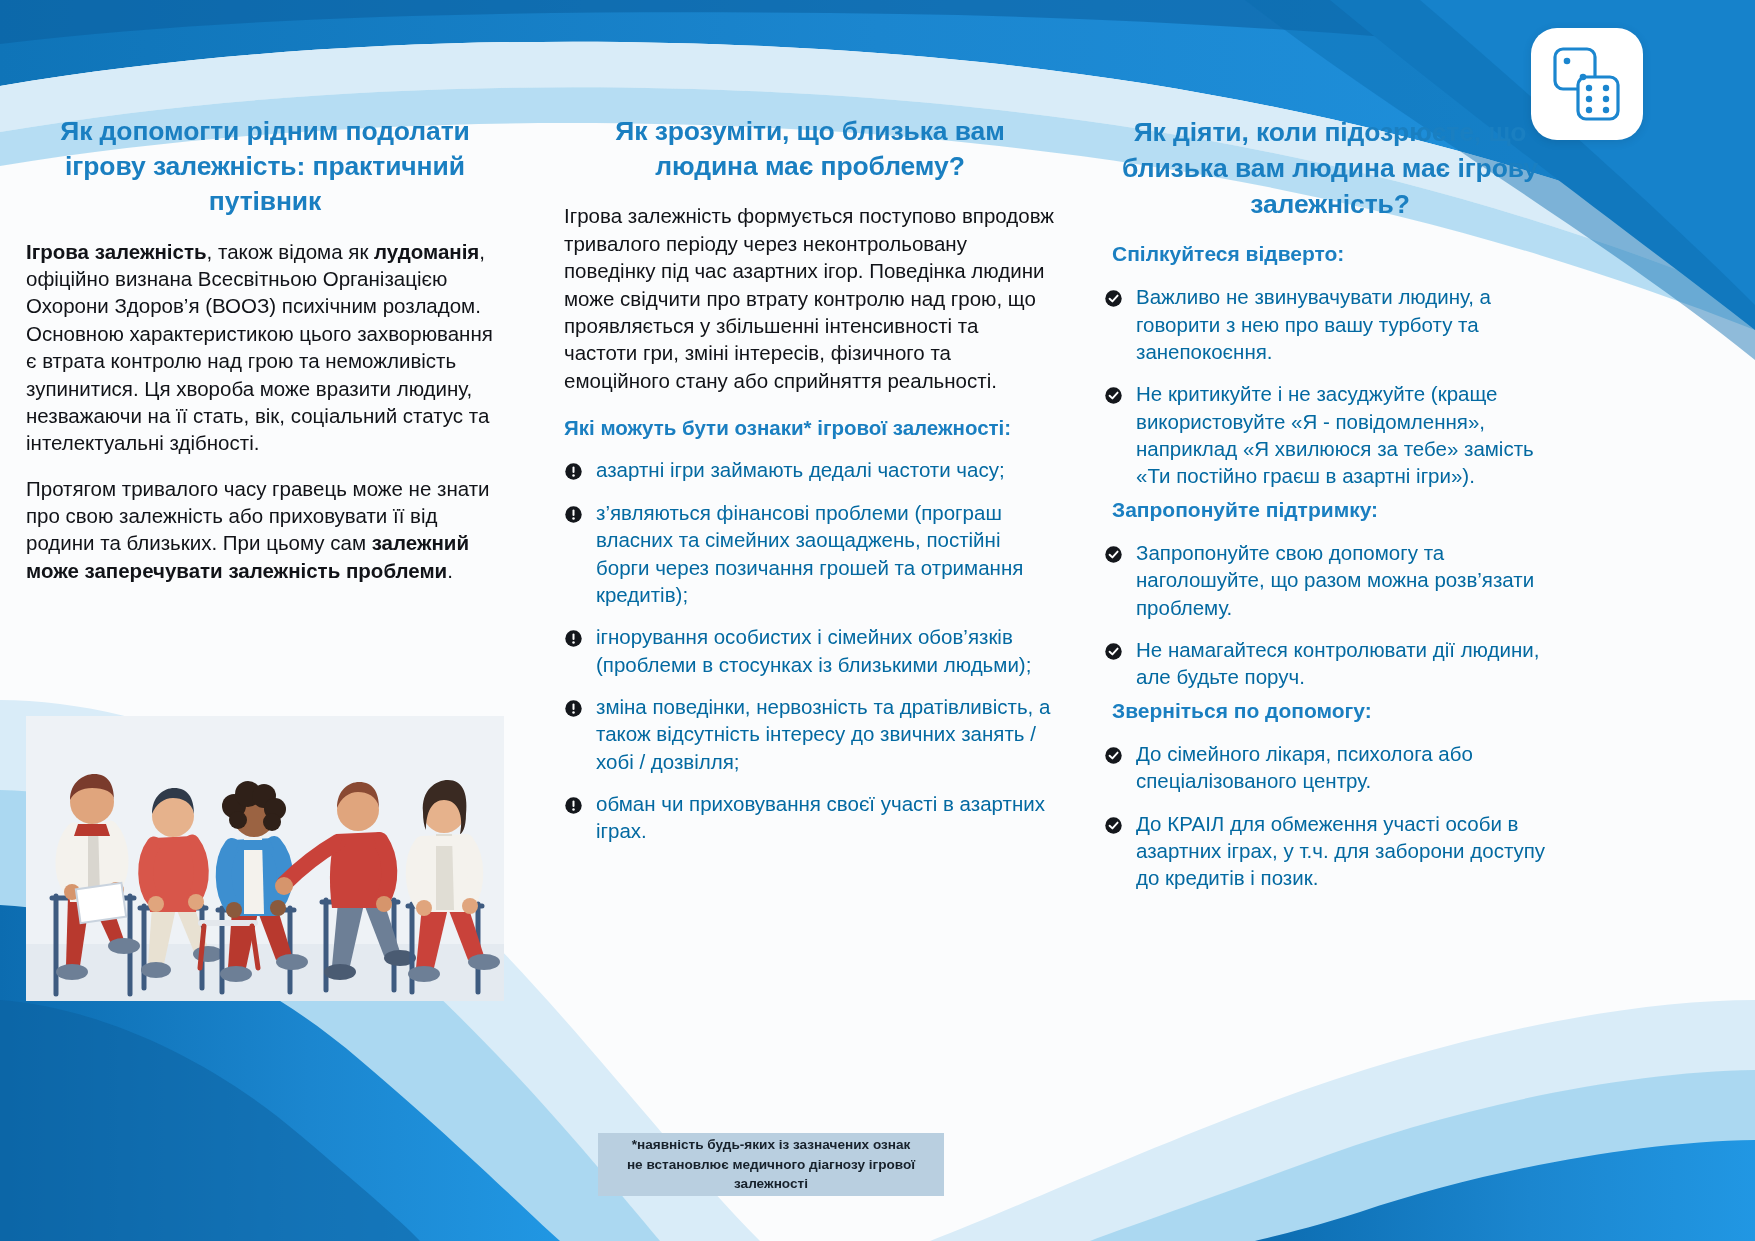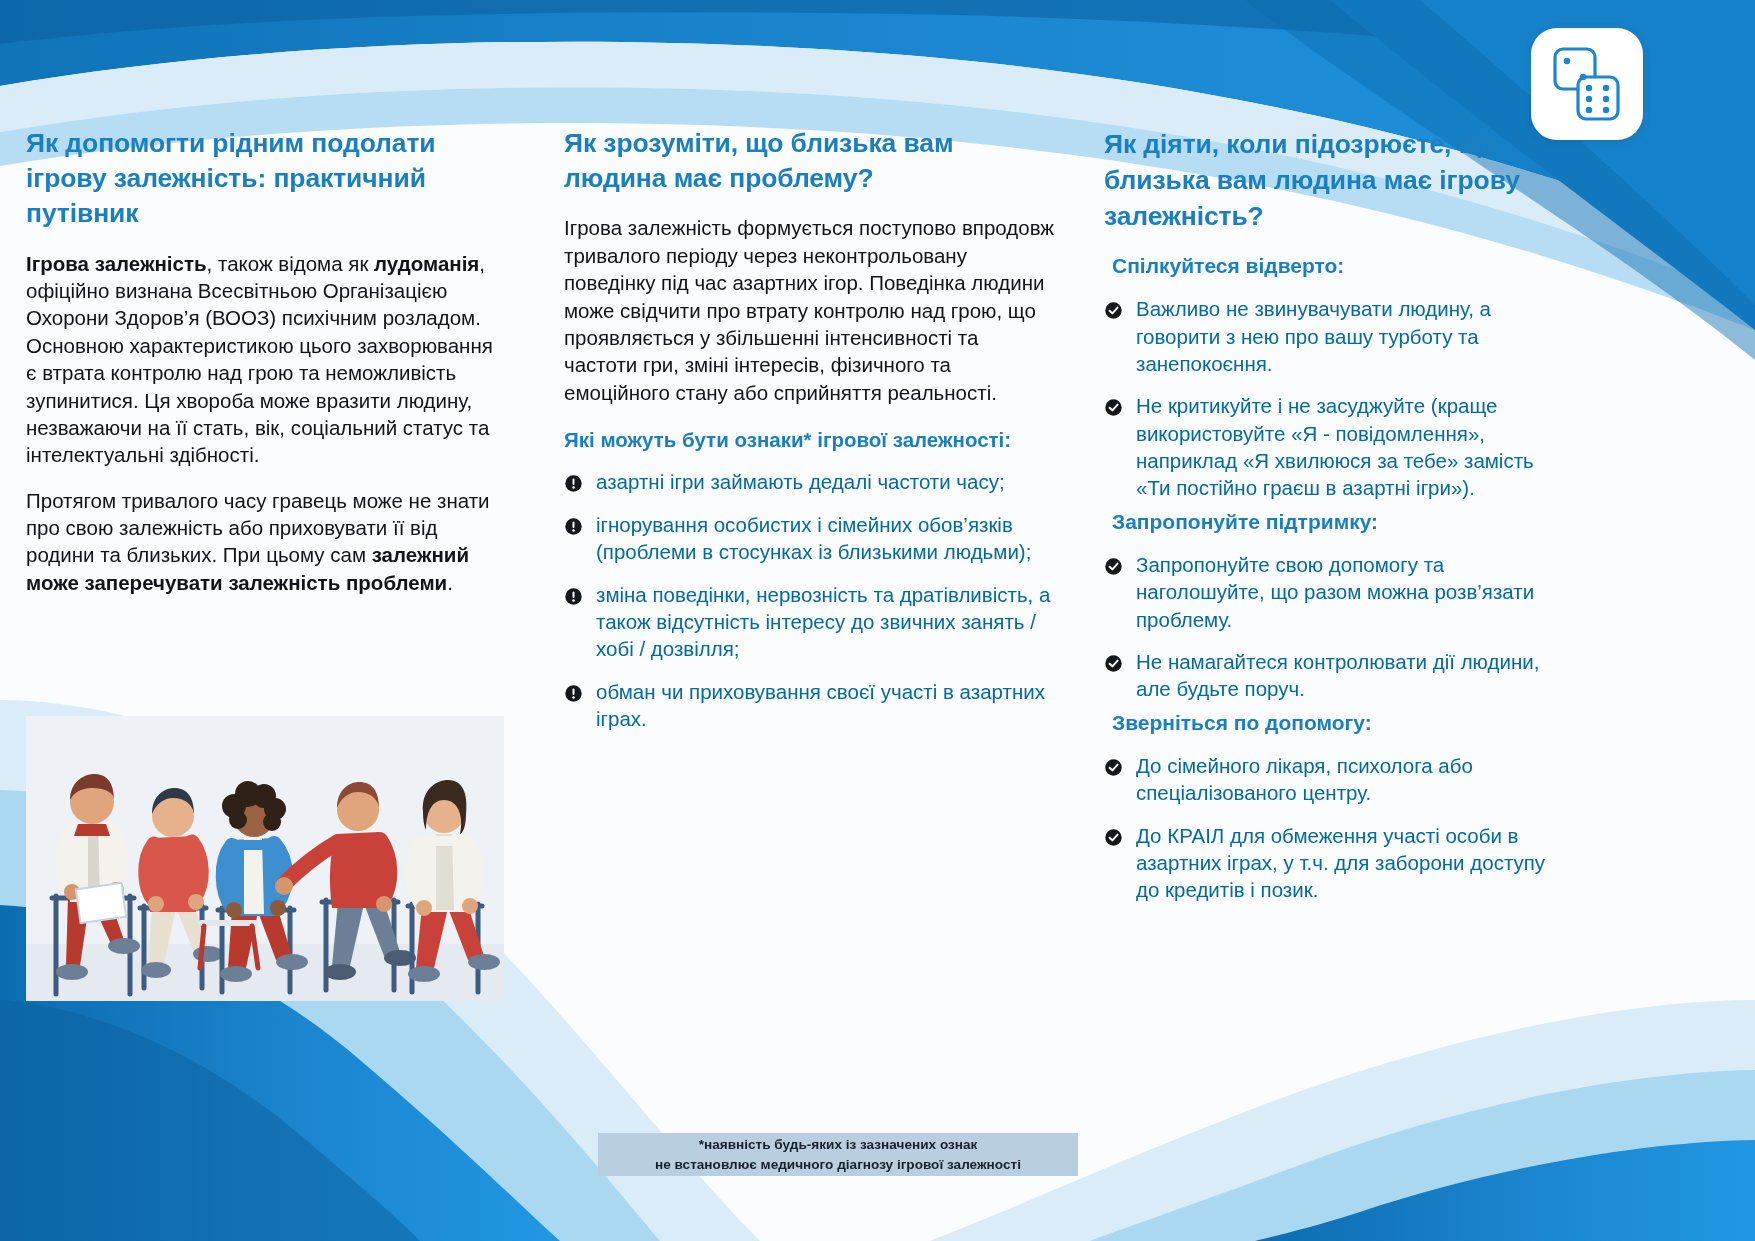--- a/index.html
+++ b/index.html
@@ -50,26 +50,27 @@
   }
   .col {
     position: absolute;
     top: 110px;
   }
   .col-1 { left: 26px;  width: 478px; }
   .col-2 { left: 564px; width: 492px; }
   .col-3 { left: 1104px; width: 452px; }
 
   h1.col-title {
-    margin: 16px 0 18px 0;
+    margin: 4px 0 18px 0;
     color: #1a7fc1;
     font-size: 26.5px;
     font-weight: bold;
     line-height: 1.33;
     letter-spacing: -0.1px;
+    text-align: center;
   }
   .col-3 h1.col-title { line-height: 1.36; }
 
   p.body-par {
     margin: 0 0 18px 0;
     color: #111318;
     font-size: 20.5px;
     line-height: 1.335;
   }
   p.body-par:last-child { margin-bottom: 0; }
@@ -124,21 +125,21 @@
     height: 285px;
     background: #eef2f6;
     overflow: hidden;
   }
 
   
   .footnote {
     position: absolute;
     left: 598px;
     top: 1133px;
-    width: 480px;
+    width: 346px;
     background: #b9cfe0;
     color: #17212b;
     font-size: 13.6px;
     font-weight: bold;
     line-height: 1.45;
     text-align: center;
     padding: 2px 0;
     box-sizing: border-box;
   }
   .footnote span { display: block; }
@@ -225,20 +226,30 @@
       <ul class="bullets">
         <li>
           <span class="bico">
             <svg width="19" height="19" viewBox="0 0 19 19" xmlns="http://www.w3.org/2000/svg">
               <circle cx="9.5" cy="9.5" r="8.2" fill="#14171c"></circle>
               <rect x="8.5" y="4.6" width="2" height="6.3" rx="1" fill="#ffffff"></rect>
               <circle cx="9.5" cy="13.5" r="1.25" fill="#ffffff"></circle>
             </svg>
           </span>
           <span>азартні ігри займають дедалі частоти часу;</span>
+        </li>
+        <li>
+          <span class="bico">
+            <svg width="19" height="19" viewBox="0 0 19 19" xmlns="http://www.w3.org/2000/svg">
+              <circle cx="9.5" cy="9.5" r="8.2" fill="#14171c"></circle>
+              <rect x="8.5" y="4.6" width="2" height="6.3" rx="1" fill="#ffffff"></rect>
+              <circle cx="9.5" cy="13.5" r="1.25" fill="#ffffff"></circle>
+            </svg>
+          </span>
+          <span>з’являються фінансові проблеми (програш власних та сімейних заощаджень, постійні борги через позичання грошей та отримання кредитів);</span>
         </li>
         <li>
           <span class="bico">
             <svg width="19" height="19" viewBox="0 0 19 19" xmlns="http://www.w3.org/2000/svg">
               <circle cx="9.5" cy="9.5" r="8.2" fill="#14171c"></circle>
               <rect x="8.5" y="4.6" width="2" height="6.3" rx="1" fill="#ffffff"></rect>
               <circle cx="9.5" cy="13.5" r="1.25" fill="#ffffff"></circle>
             </svg>
           </span>
           <span>ігнорування особистих і сімейних обов’язків (проблеми в стосунках із близькими людьми);</span>

